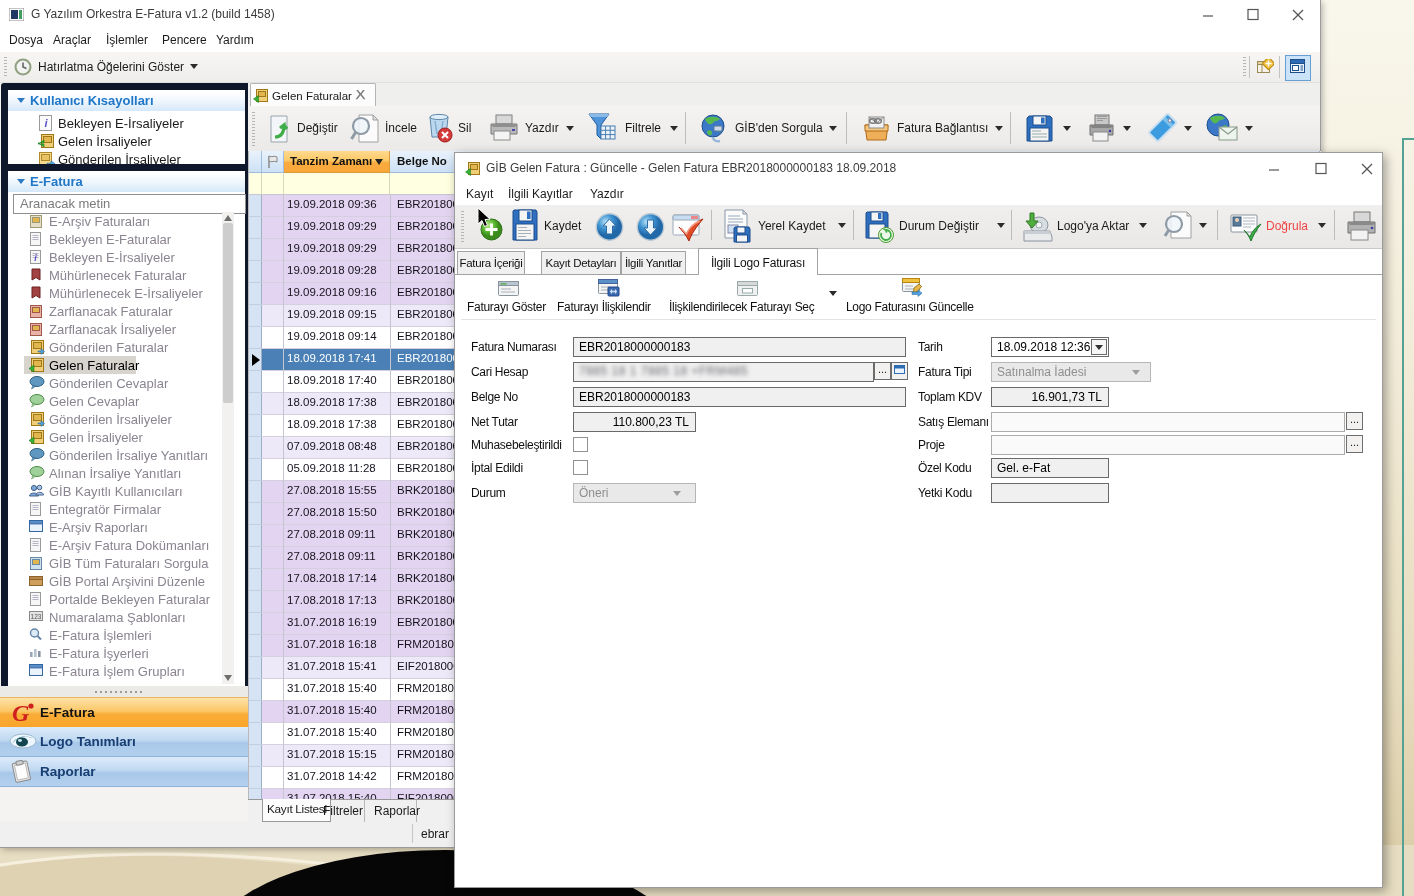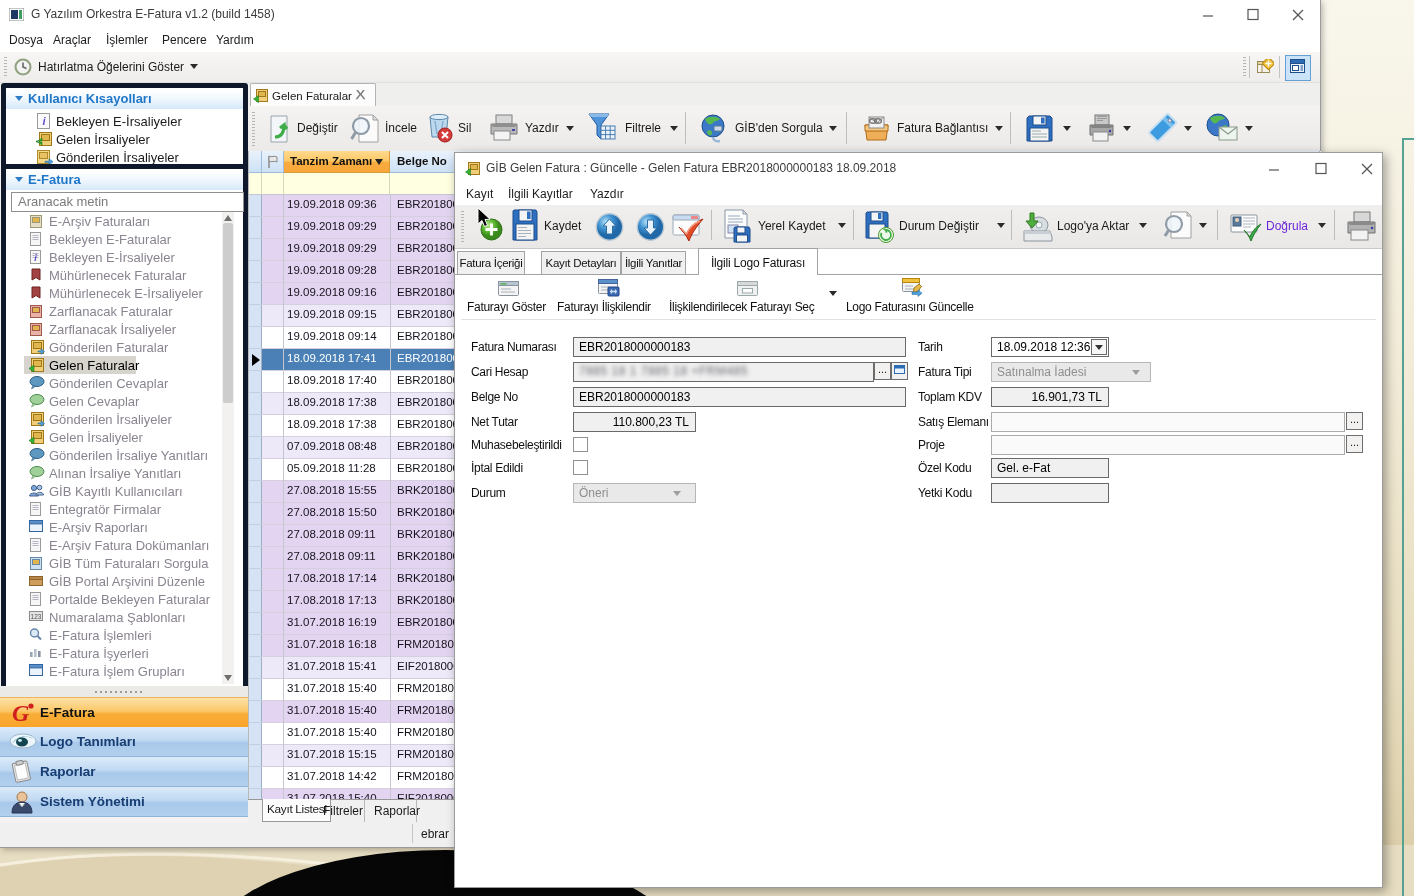--- a/index.html
+++ b/index.html
@@ -14,21 +14,21 @@
       border-right:1px solid #9b9b9b;border-bottom:1px solid #9b9b9b;box-shadow:2px 2px 6px rgba(0,0,0,.25)}
   .titlebar{left:0;top:0;width:1320px;height:29px;background:#ffffff}
   .title-txt{left:31px;top:7px;font-size:12px;color:#3c3c3c;white-space:nowrap}
   .menubar{left:0;top:29px;width:1320px;height:23px;background:#ffffff;font-size:12px;color:#1c1c1c}
   .menubar span{position:absolute;top:4px}
   .tbar{left:0;top:52px;width:1320px;height:30px;background:linear-gradient(180deg,#f7f6f5,#eeedec);border-bottom:1px solid #e2e1e0}
   .caret{width:0;height:0;border-left:4px solid transparent;border-right:4px solid transparent;border-top:5px solid #2b2b2b;display:inline-block}
   .grip{width:3px;background-image:repeating-linear-gradient(180deg,#b5b5b5 0 1px,transparent 1px 3px)}
   
   .lp{left:0;top:83px;width:248px;height:762px;background:#f4f3f2}
-  .grp{position:absolute;left:1px;background:#fff;border:5px solid #0f172a;border-radius:3px;width:237px}
+  .grp{position:absolute;left:1px;background:#fff;border:7px solid #0f172a;border-radius:3px;width:237px}
   .grp-h{height:21px;background:linear-gradient(180deg,#ffffff 10%,#eef6fd 55%,#d5e8fa);border-radius:3px 3px 0 0;position:relative}
   .grp-h .tri{position:absolute;left:9px;top:8px;width:0;height:0;border-left:4px solid transparent;border-right:4px solid transparent;border-top:5px solid #2e7bc4}
   .grp-h .t{position:absolute;left:22px;top:3px;font-weight:bold;font-size:13px;color:#2077c8}
   .sc-item{position:absolute;left:0;width:237px;height:18px;font-size:13px;color:#1b1b1b}
   .sc-item .ic{position:absolute;left:30px;top:1px}
   .sc-item .tx{position:absolute;left:50px;top:2px;white-space:nowrap}
   .tree-item{position:absolute;left:0;width:220px;height:18px;font-size:13px;color:#8a8490;filter:blur(.5px)}
   .tree-item .ic{position:absolute;left:27px;top:1px}
   .tree-item .tx{position:absolute;left:48px;top:2px;white-space:nowrap}
   .tree-sel{color:#000;filter:none;background:#d7d4ce}
@@ -401,28 +401,20 @@
  <div class="nav" style="top:674px;height:29px;background:linear-gradient(180deg,#dcebfa 0%,#c0d9f2 45%,#a8c8ea 55%,#b3d0ee 100%);border-bottom:1px solid #8fb4da">
    <svg style="position:absolute;left:8px;top:2px" width="28" height="26" viewBox="0 0 28 26">
         <g transform="rotate(-12 14 13)">
           <rect x="6" y="3" width="15" height="19" rx="1.5" fill="#e8e8e8" stroke="#8a8a8a"></rect>
           <rect x="8" y="5" width="11" height="15" fill="#fdfdfd" stroke="#bbb"></rect>
           <rect x="10" y="1.5" width="7" height="4" rx="1.5" fill="#cfcfcf" stroke="#888"></rect>
         </g>
       </svg>
    <div class="t" style="color:#173d72;filter:blur(.5px)">Raporlar</div>
  </div>
- <div class="nav" style="top:704px;height:29px;background:linear-gradient(180deg,#dcebfa 0%,#c0d9f2 45%,#a8c8ea 55%,#b3d0ee 100%);border-bottom:1px solid #8fb4da">
-   <svg style="position:absolute;left:9px;top:2px" width="26" height="26" viewBox="0 0 26 26">
-        <circle cx="13" cy="8" r="5" fill="#e9c49a" stroke="#a5754a"></circle>
-        <path d="M3,24 C3,15 9,13 13,13 C17,13 23,15 23,24 Z" fill="#3a4a6b" stroke="#25335a"></path>
-        <path d="M10,14 L13,18 L16,14" fill="#fff" stroke="#9aa"></path>
-      </svg>
-   <div class="t" style="color:#173d72;filter:blur(.5px)">Sistem Yönetimi</div>
- </div>
 </div>
 
 <div class="abs tabstrip">
     <div class="tab-active" style="width:124px"></div>
   </div>
 <svg class="abs" style="left:253px;top:88px" width="16" height="16">
     <rect x="3.5" y="1.5" width="11" height="12" fill="#efcf7a" stroke="#a07818"></rect>
     <rect x="5.5" y="3.5" width="7" height="5" fill="#e2b64e" stroke="#a07818"></rect>
     <path d="M5.5,10 v-2.5 l-5,3.5 5,3.5 v-2.5 z" fill="#35b335" stroke="#1d7a1d" stroke-width=".6"></path>
   </svg>
@@ -802,21 +794,21 @@
     </svg>
  <div class="caret" style="position:absolute;left:744px;top:70px"></div>
  <div class="vsep" style="left:762px;top:57px;height:30px"></div>
  <svg style="position:absolute;left:775px;top:60px" width="32" height="30" viewBox="0 0 32 30">
       <rect x="1" y="2" width="26" height="17" rx="1" fill="#fdfdfd" stroke="#8a949e"></rect>
       <rect x="3" y="4" width="8" height="9" fill="#5a7a9a" stroke="#3a5a7a"></rect>
       <circle cx="7" cy="7" r="2" fill="#e8d0b8"></circle>
       <path d="M13,5 h12 M13,8 h12 M13,11 h12 M13,14 h8" stroke="#b0b8c0" stroke-width="1.2"></path>
       <path d="M14,17 L20,24 C22,18 27,13 31,11 C26,17 23,23 21,28 C19,23 16,19 14,17 Z" fill="#3fae49" stroke="#1d7a28"></path>
     </svg>
- <div style="position:absolute;left:811px;top:66px;font-size:12px;color:#6d28d9">Doğrula</div>
+ <div style="position:absolute;left:811px;top:66px;font-size:12px;color:#ef4444">Doğrula</div>
  <div class="caret" style="position:absolute;left:863px;top:70px"></div>
  <div class="vsep" style="left:879px;top:57px;height:30px"></div>
  <svg style="position:absolute;left:890px;top:58px" width="33" height="32" viewBox="0 0 33 32">
       <rect x="9" y="1" width="16" height="10" fill="#d8d8d8" stroke="#787878"></rect>
       <path d="M3,11 L30,11 L30,22 L3,22 Z" fill="#b2b2b2" stroke="#707070"></path>
       <path d="M3,11 L30,11 L28,14 L5,14 Z" fill="#8a8a8a"></path>
       <rect x="6" y="19" width="17" height="10" fill="#f2f2f2" stroke="#888"></rect>
       <circle cx="27" cy="17" r="1.3" fill="#3a3aa8"></circle>
     </svg>
 

